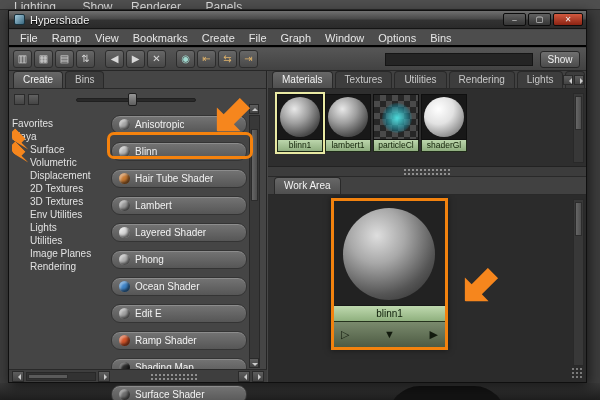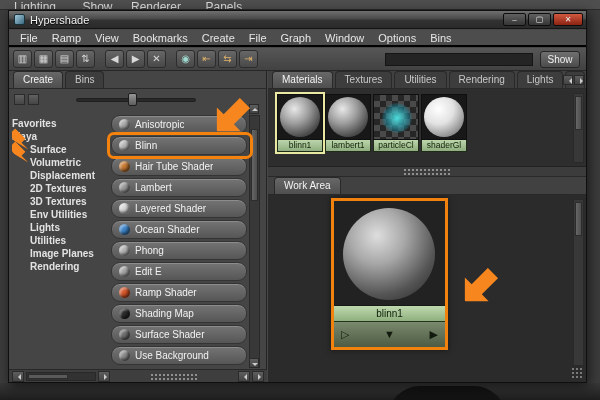--- a/index.html
+++ b/index.html
@@ -56,27 +56,27 @@
 
   .lp-controls { position:absolute; left:0; top:19px; right:0; height:18px; display:flex;
     align-items:center; padding:0 5px; gap:3px; }
   .mini-btn { width:11px; height:11px; background:linear-gradient(#616161,#454545); border:1px solid #2b2b2b; }
   .slider { position:relative; margin-left:34px; width:120px; height:13px; }
   .slider-track { position:absolute; left:0; right:0; top:5px; height:4px; background:#292929;
     border:1px solid #202020; border-radius:2px; }
   .slider-handle { position:absolute; left:52px; top:0; width:9px; height:13px; border-radius:2px;
     background:linear-gradient(#969696,#5e5e5e); border:1px solid #1d1d1d; }
 
-  .tree { position:absolute; left:3px; top:46px; width:99px; bottom:32px; overflow:hidden;font-weight:bold; }
+  .tree { position:absolute; left:3px; top:46px; width:99px; bottom:32px; overflow:hidden; }
   .tree-item { font-size:10px; color:#e2e2e2; line-height:13px; white-space:nowrap; }
   .tree-item .arrow { display:inline-block; width:10px; font-size:8px; color:#c4c4c4; }
   .tree-item.child { padding-left:18px; }
 
   .shader-list { position:absolute; left:102px; top:44px; width:136px; bottom:14px; display:flex;
-    flex-direction:column; gap:2px; }
+    flex-direction:column; gap:8px; }
   .shader-item { flex:0 0 19px; height:19px; border:1px solid #343434; border-radius:9px; display:flex;
     align-items:center; gap:5px; padding:0 7px; background:linear-gradient(#747474,#565656);
     box-shadow:inset 0 1px 0 rgba(255,255,255,.18); }
   .shader-icon { width:11px; height:11px; border-radius:50%; flex:0 0 11px;
     box-shadow:inset -2px -2px 3px rgba(0,0,0,.6), inset 2px 2px 2px rgba(255,255,255,.4); }
   .shader-label { font-size:10px; color:#f2f2f2; white-space:nowrap; overflow:hidden; }
 
   .shader-vscroll { position:absolute; left:240px; top:44px; width:11px; bottom:14px; background:#383838;
     border:1px solid #292929; }
   .vs-handle { position:absolute; left:1px; right:1px; top:13px; height:72px; border:1px solid #2c2c2c;
@@ -255,26 +255,26 @@
         </div>
       <div class="shader-item">
           <span class="shader-icon" style="background-color: rgb(154, 154, 154);"></span>
           <span class="shader-label">Lambert</span>
         </div>
       <div class="shader-item">
           <span class="shader-icon" style="background-color: rgb(216, 216, 216);"></span>
           <span class="shader-label">Layered Shader</span>
         </div>
       <div class="shader-item">
+          <span class="shader-icon" style="background-color: rgb(178, 178, 178);"></span>
+          <span class="shader-label">Phong</span>
+        </div>
+      <div class="shader-item">
           <span class="shader-icon" style="background-color: rgb(63, 133, 201);"></span>
           <span class="shader-label">Ocean Shader</span>
-        </div>
-      <div class="shader-item">
-          <span class="shader-icon" style="background-color: rgb(178, 178, 178);"></span>
-          <span class="shader-label">Phong</span>
         </div>
       <div class="shader-item">
           <span class="shader-icon" style="background-color: rgb(164, 164, 164);"></span>
           <span class="shader-label">Edit E</span>
         </div>
       <div class="shader-item">
           <span class="shader-icon" style="background-color: rgb(212, 85, 42);"></span>
           <span class="shader-label">Ramp Shader</span>
         </div>
       <div class="shader-item">

